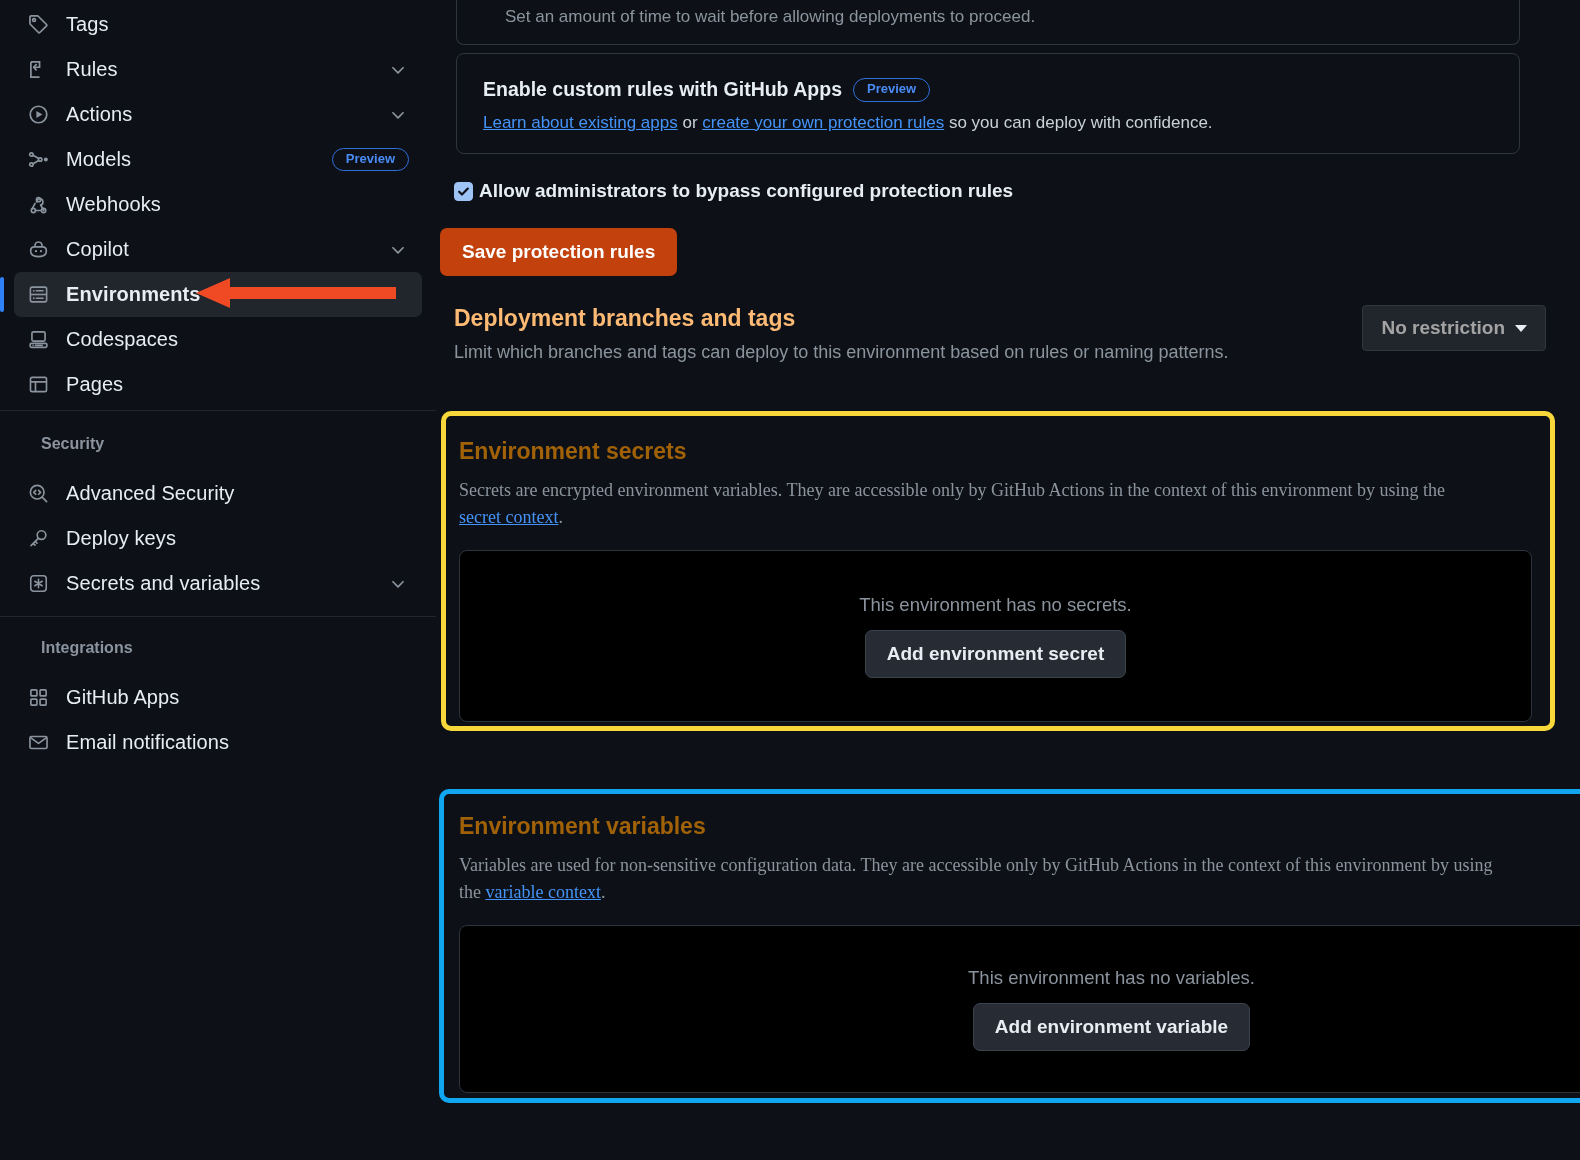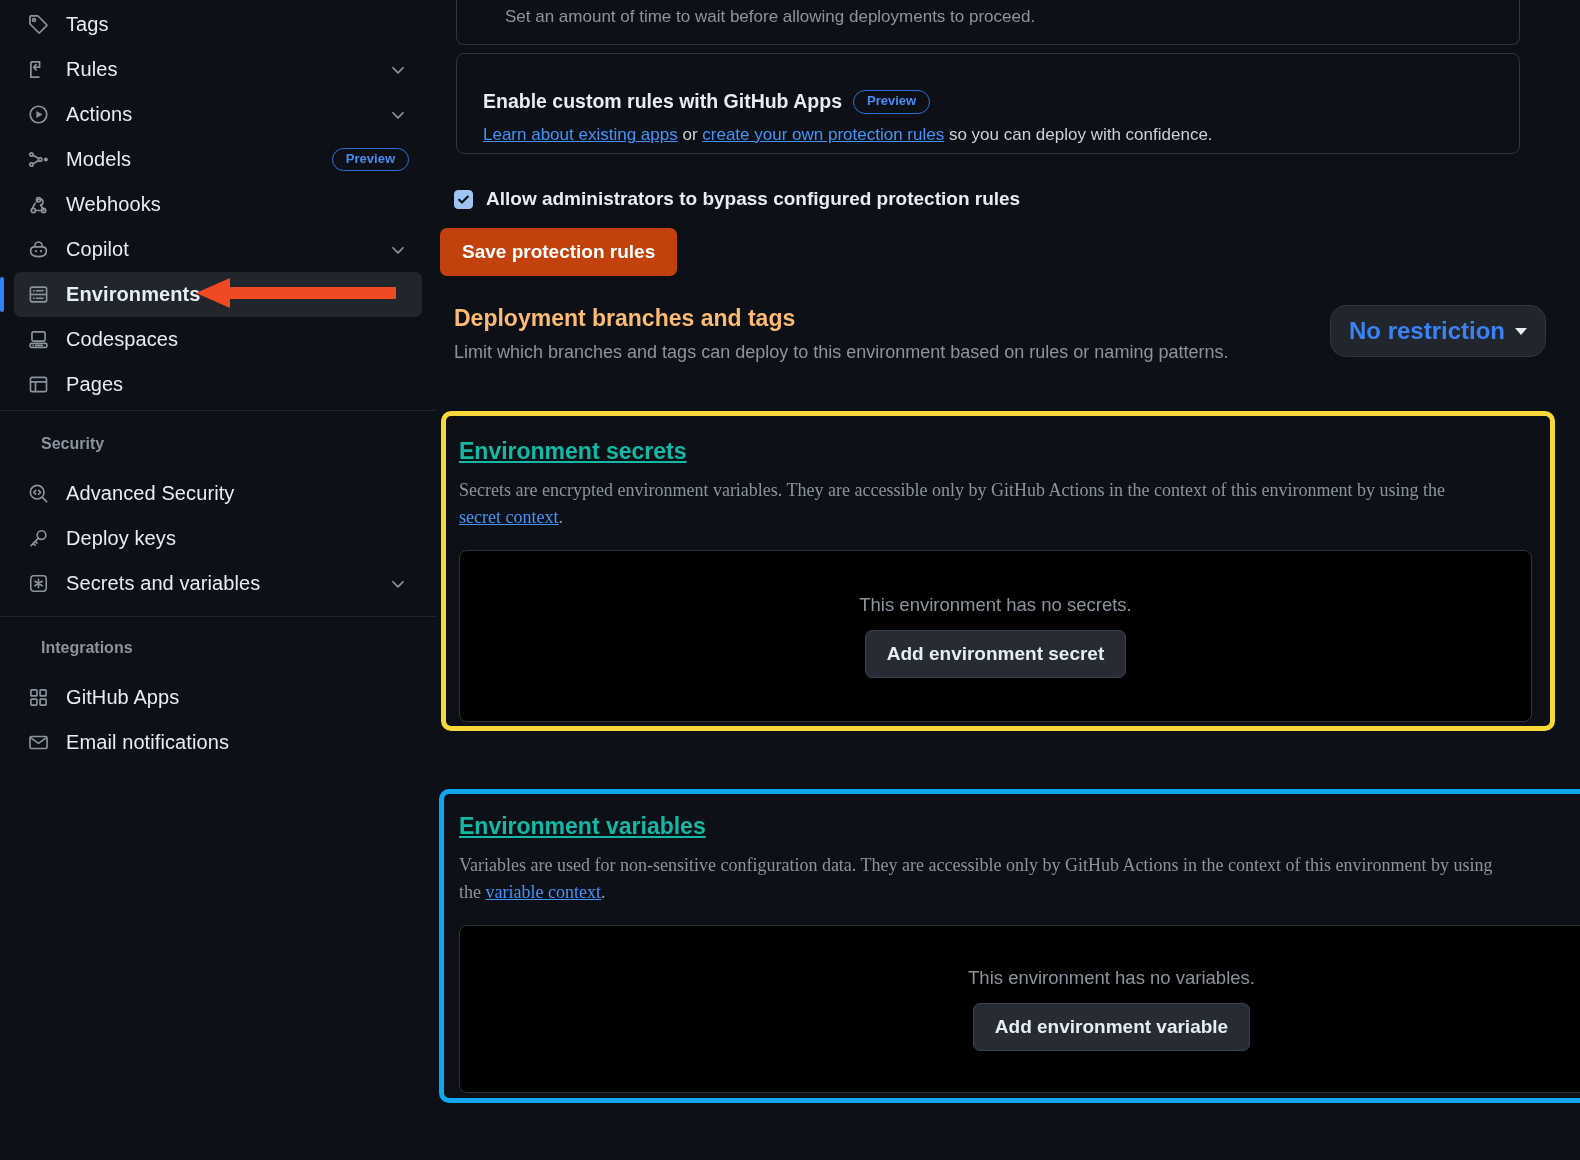--- a/index.html
+++ b/index.html
@@ -140,38 +140,38 @@
   .panel-top .sub {
     font-size: 17px;
     color: #8b949e;
   }
 
   .panel-apps {
     position: absolute;
     left: 20px; top: 53px;
     width: 1064px;
     height: 101px;
-    padding: 36px 26px 0 26px;
+    padding: 24px 26px 0 26px;
   }
   .apps-title-row {
     display: flex; align-items: center; gap: 11px;
     margin-bottom: 8px;
   }
   .apps-title {
     font-size: 19.5px;
     font-weight: 700;
     color: #e6edf3;
   }
   .apps-sub { font-size: 17px; color: #c9d1d9; line-height: 1.5; }
   a.lnk { color: #4493f8; text-decoration: underline; cursor: pointer; }
 
   .chk-row {
     position: absolute;
-    left: 18px; top: 188px;
-    display: flex; align-items: center; gap: 13px; justify-content: space-between;
+    left: 18px; top: 180px;
+    display: flex; align-items: center; gap: 6px; justify-content: space-between;
   }
   .chkbox {
     width: 19px; height: 19px;
     border-radius: 4px;
     background: #9dc4f5;
     display: flex; align-items: center; justify-content: center;
     border: 1px solid #9dc4f5;
     cursor: pointer;
   }
   .chk-label { font-size: 19px; font-weight: 700; color: #e6edf3; }
@@ -206,23 +206,23 @@
     font-size: 18px;
     color: #8b949e;
     line-height: 1.52;
     max-width: 800px;
   }
   .dd-btn {
     position: absolute;
     right: 18px; top: 0;
     background: #21262d;
     border: 1px solid #30363d;
-    border-radius: 16px;
-    color: #3b82f6;
-    font-size: 24px;
+    border-radius: 4px;
+    color: #a3a3a3;
+    font-size: 19px;
     font-weight: 700;
     font-family: "Liberation Sans", sans-serif;
     padding: 11px 18px;
     display: flex; align-items: center; gap: 10px;
     cursor: pointer;
   }
   .caret {
     width: 0; height: 0;
     border-left: 6px solid transparent;
     border-right: 6px solid transparent;
@@ -234,22 +234,21 @@
     position: absolute;
     border-radius: 10px;
     background: #0d1117;
   }
   .hl-yellow { border: 5px solid #f8d73a; }
   .hl-blue { border: 5px solid #11a6f0; }
 
   .sec-title {
     font-size: 23px;
     font-weight: 700;
-    color: #14b8a6;
-    text-decoration: underline;
+    color: #a16207;
   }
   .sec-desc {
     font-size: 18px;
     color: #8b949e;
     line-height: 1.52;
     font-family: Liberation Serif, serif;
   }
 
   .empty-box {
     border: 1px solid #2c333b;

